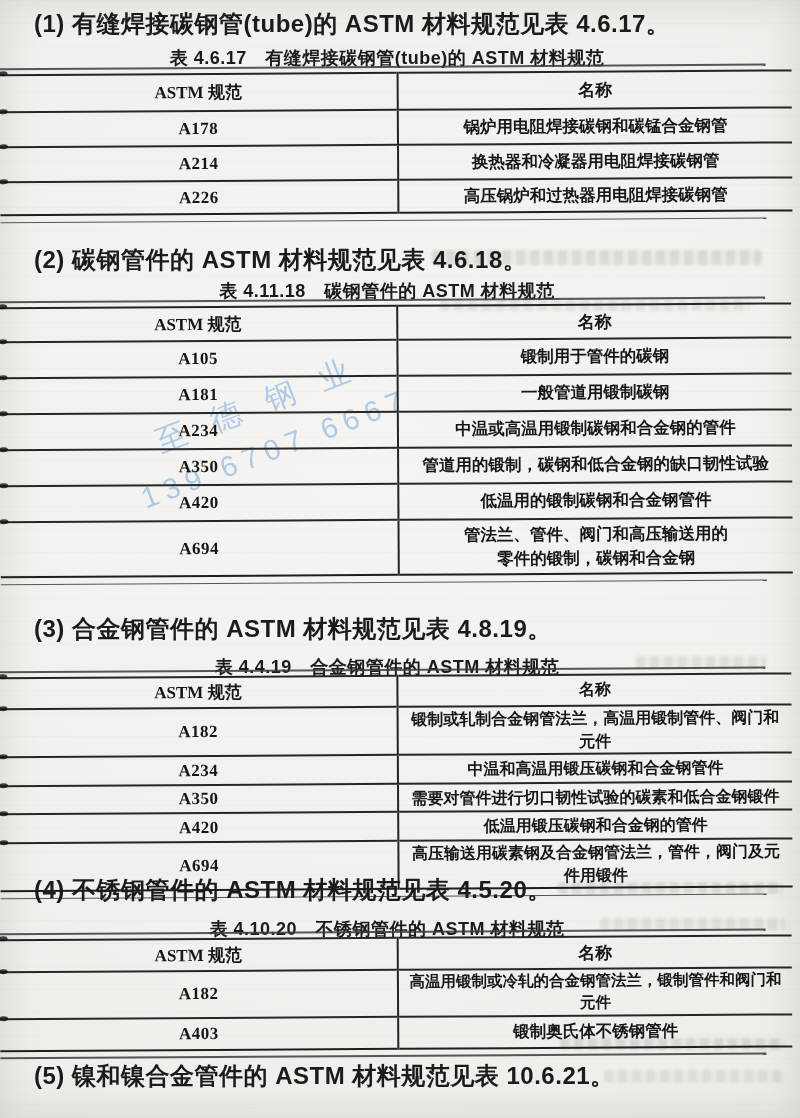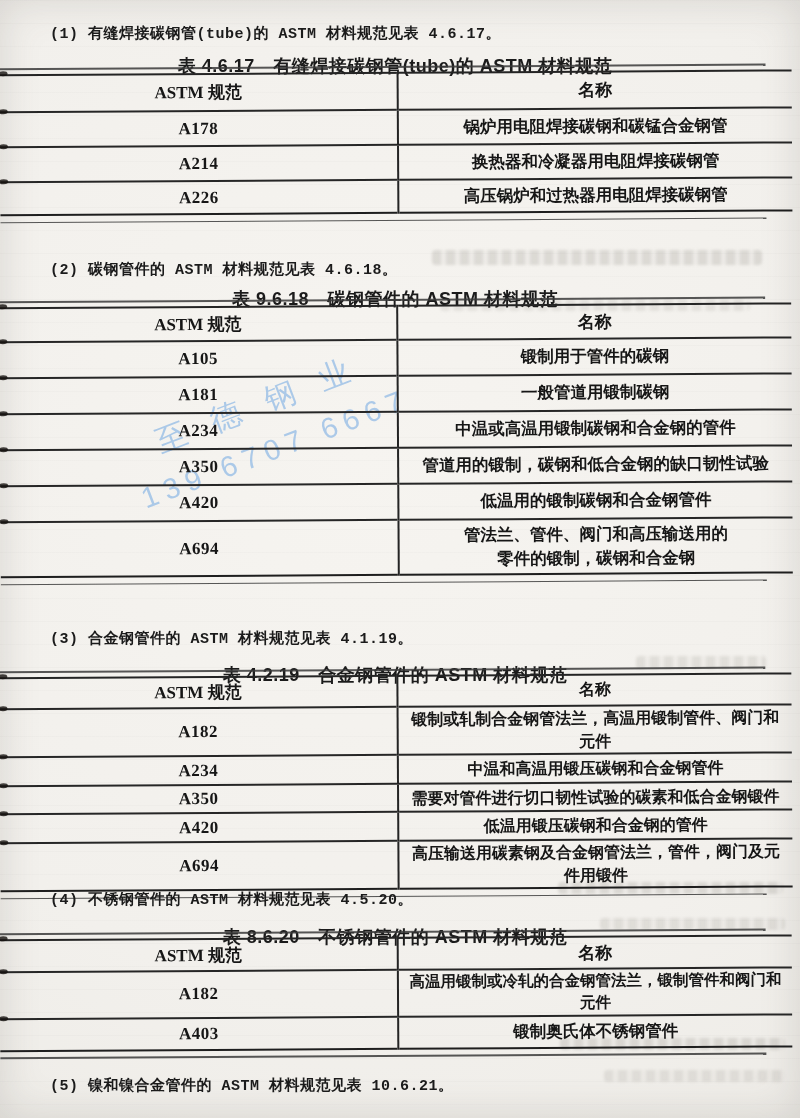--- a/index.html
+++ b/index.html
@@ -12,27 +12,27 @@
     position:relative;width:800px;height:1118px;
     background:
       repeating-linear-gradient(180deg, rgba(0,0,0,0.014) 0 1px, rgba(0,0,0,0) 1px 23px),
       radial-gradient(120% 90% at 45% 40%, #f6f4f0 0%, #f2f0ec 55%, #ebe9e4 100%);
     box-shadow:inset 0 0 40px rgba(90,85,75,0.18);
     color:#1b1b1b;
   }
 
   
   .intro{
-    position:absolute;left:34px;margin:16px;
-    font-size:15px;letter-spacing:0.5px;font-weight:600;
-    font-family:Liberation Mono, monospace;
+    position:absolute;left:34px;margin:0;
+    font-size:24px;letter-spacing:0.5px;font-weight:600;
+    font-family:Liberation Sans, sans-serif;
   }
   
   .caption{
-    position:absolute;left:0;width:766px;margin:12px;text-align:center;
+    position:absolute;left:0;width:766px;margin:4px;text-align:center;
     font-size:18px;font-weight:700;letter-spacing:0.5px;
     font-family:"Liberation Sans","DejaVu Sans",sans-serif;
   }
 
   
   .tbl{
     position:absolute;left:0;width:766px;
     transform:rotate(-0.35deg);transform-origin:40px 50%;
   }
   .tbl::before,.tbl::after{
@@ -139,21 +139,21 @@
         </tr>
         <tr>
           <td class="spec">A226</td>
           <td class="name">高压锅炉和过热器用电阻焊接碳钢管</td>
         </tr>
       </tbody>
     </table>
   </div>
 
   <p class="intro" style="top:244px;text-align:center;">(2) 碳钢管件的 ASTM 材料规范见表 4.6.18。</p>
-  <h3 class="caption" style="top:275px;">表 9.6.18　碳钢管件的 ASTM 材料规范</h3>
+  <h3 class="caption" style="top:275px;">表 4.11.18　碳钢管件的 ASTM 材料规范</h3>
   <div class="tbl" style="top:307px;">
     <table class="spec-table t2">
       <thead>
         <tr>
           <th class="spec">ASTM 规范</th>
           <th class="name">名称</th>
         </tr>
       </thead>
       <tbody>
         <tr>
@@ -178,22 +178,22 @@
         </tr>
         <tr>
           <td class="spec">A694</td>
           <td class="name">管法兰、管件、阀门和高压输送用的
 零件的锻制，碳钢和合金钢</td>
         </tr>
       </tbody>
     </table>
   </div>
 
-  <p class="intro" style="top:613px;">(3) 合金钢管件的 ASTM 材料规范见表 4.1.19。</p>
-  <h3 class="caption" style="top:651px;">表 4.2.19　合金钢管件的 ASTM 材料规范</h3>
+  <p class="intro" style="top:613px;">(3) 合金钢管件的 ASTM 材料规范见表 4.8.19。</p>
+  <h3 class="caption" style="top:651px;">表 4.4.19　合金钢管件的 ASTM 材料规范</h3>
   <div class="tbl" style="top:677px;">
     <table class="spec-table t3">
       <thead>
         <tr>
           <th class="spec">ASTM 规范</th>
           <th class="name">名称</th>
         </tr>
       </thead>
       <tbody>
         <tr>
@@ -214,21 +214,21 @@
         </tr>
         <tr>
           <td class="spec">A694</td>
           <td class="name">高压输送用碳素钢及合金钢管法兰，管件，阀门及元件用锻件</td>
         </tr>
       </tbody>
     </table>
   </div>
 
   <p class="intro" style="top:874px;">(4) 不锈钢管件的 ASTM 材料规范见表 4.5.20。</p>
-  <h3 class="caption" style="top:913px;">表 8.6.20　不锈钢管件的 ASTM 材料规范</h3>
+  <h3 class="caption" style="top:913px;">表 4.10.20　不锈钢管件的 ASTM 材料规范</h3>
   <div class="tbl" style="top:939px;">
     <table class="spec-table t4">
       <thead>
         <tr>
           <th class="spec">ASTM 规范</th>
           <th class="name">名称</th>
         </tr>
       </thead>
       <tbody>
         <tr>

